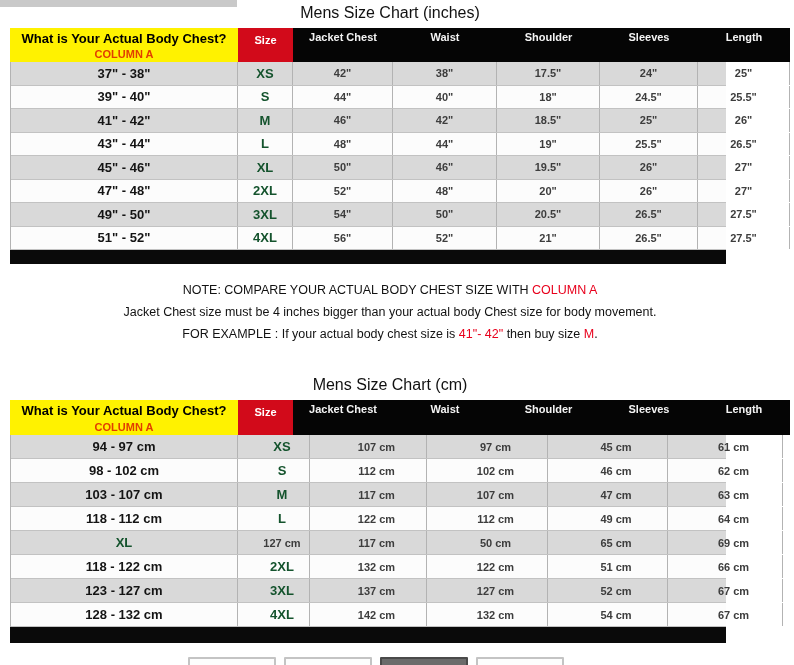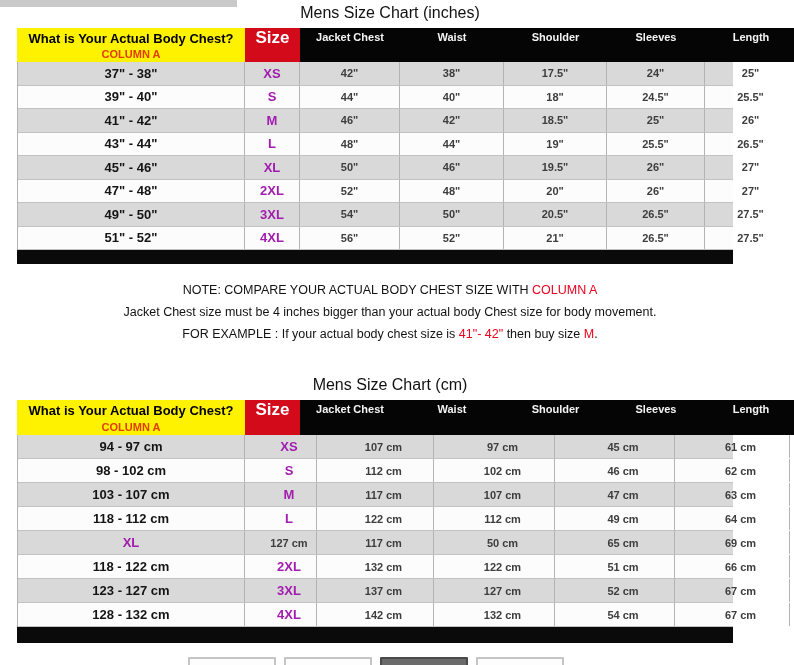--- a/index.html
+++ b/index.html
@@ -8,44 +8,44 @@
     font-family:"Liberation Sans", sans-serif;
   }
   .top-strip{position:absolute;left:0;top:0;width:237px;height:7px;background:#c9c9c9;}
   .title{
     position:absolute;left:0;width:780px;margin:0;text-align:center;
     font-size:16px;font-weight:500;color:#111;
   }
   .t1{top:4px;}
   .t2{top:376px;}
 
-  .size-table{position:absolute;left:17px;width:716px;}
+  .size-table{position:absolute;left:10px;width:716px;}
   .inches{top:28px;}
   .cm{top:400px;}
 
   .t-header{display:grid;grid-template-columns:228px 55px 100px 104px 103px 98px 92px;}
   .inches .t-header{height:34px;}
   .cm .t-header{height:35px;}
   .h-colA{background:var(--accent-yellow);display:flex;flex-direction:column;justify-content:space-between;box-sizing:border-box;padding:2px 0 1px 0;}
   .h-colA-title{font-size:13px;font-weight:bold;color:#000;text-align:center;line-height:17px;}
   .h-colA-sub{font-size:11px;font-weight:bold;color:var(--column-a-red);text-align:center;line-height:13px;}
-  .h-size{background:var(--accent-red);color:#fff;font-size:17px;font-weight:bold;
-    display:flex;justify-content:center;align-items:flex-start;box-sizing:border-box;}
+  .h-size{background:var(--accent-red);color:#fff;font-size:11px;font-weight:bold;
+    display:flex;justify-content:center;align-items:flex-start;padding-top:6px;box-sizing:border-box;}
   .h-black{background:var(--header-black);color:#f4f4f4;font-size:11px;font-weight:bold;
     display:flex;justify-content:center;align-items:flex-start;padding-top:3px;box-sizing:border-box;}
 
   .t-body{border-left:1px solid #b3b3b3;box-sizing:border-box;}
   .t-row{display:grid;grid-template-columns:227px 55px 100px 104px 103px 98px 92px;box-sizing:border-box;border-bottom:1px solid #c2c2c2;}
   .inches .t-row{height:23.5px;}
   .cm .t-row{height:24px;gap:17px;}
   .stripe-a{background:var(--stripe-gray);}
   .stripe-b{background:#fcfcfc;}
   .cell{display:flex;align-items:center;justify-content:center;box-sizing:border-box;border-right:1px solid #b3b3b3;overflow:hidden;}
   .c-chest{font-size:13px;font-weight:bold;color:#141414;}
-  .c-size{font-size:13px;font-weight:bold;color:#a21caf;}
+  .c-size{font-size:13px;font-weight:bold;color:#14532d;}
   .c-val{font-size:11px;font-weight:600;color:#3d3d3d;}
 
   .t-footerbar{width:100%;background:#0a0a0a;}
   .inches .t-footerbar{height:14px;}
   .cm .t-footerbar{height:16px;}
 
   .notes{position:absolute;top:284px;left:0;width:780px;text-align:center;}
   .note-line{margin:0 0 9px 0;font-size:12.5px;font-weight:normal;color:#121212;line-height:13px;}
   .red{color:var(--note-red);}
 

